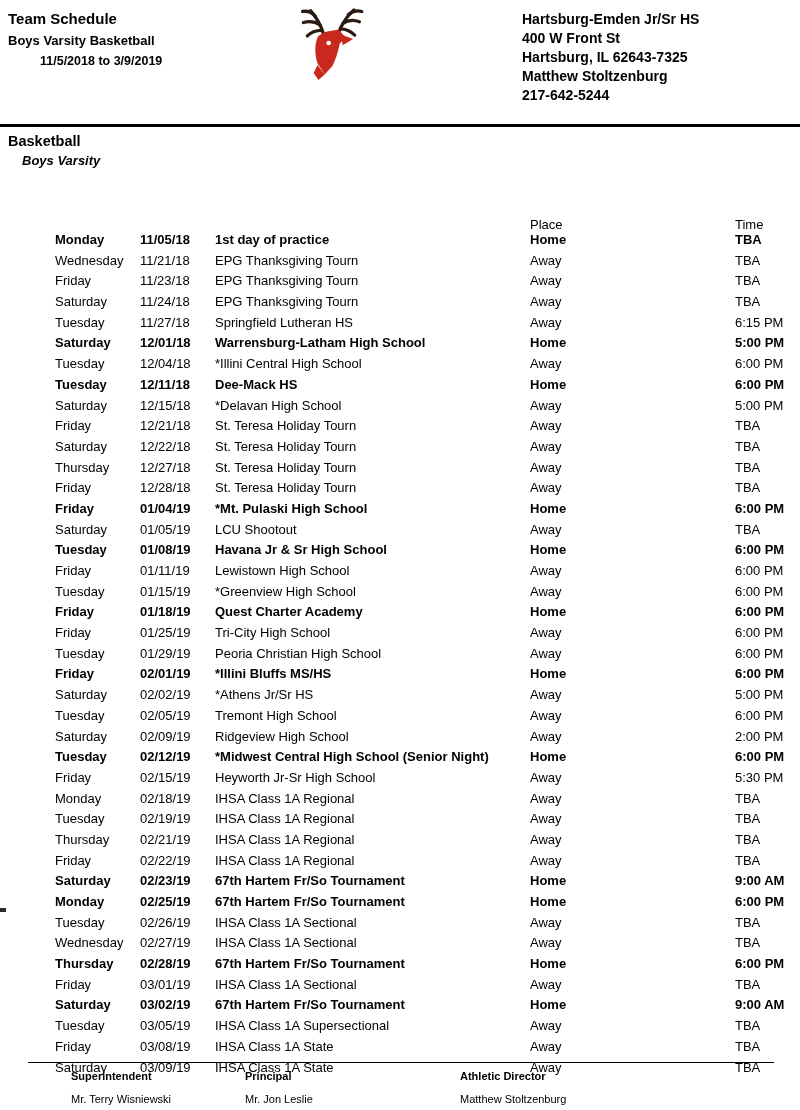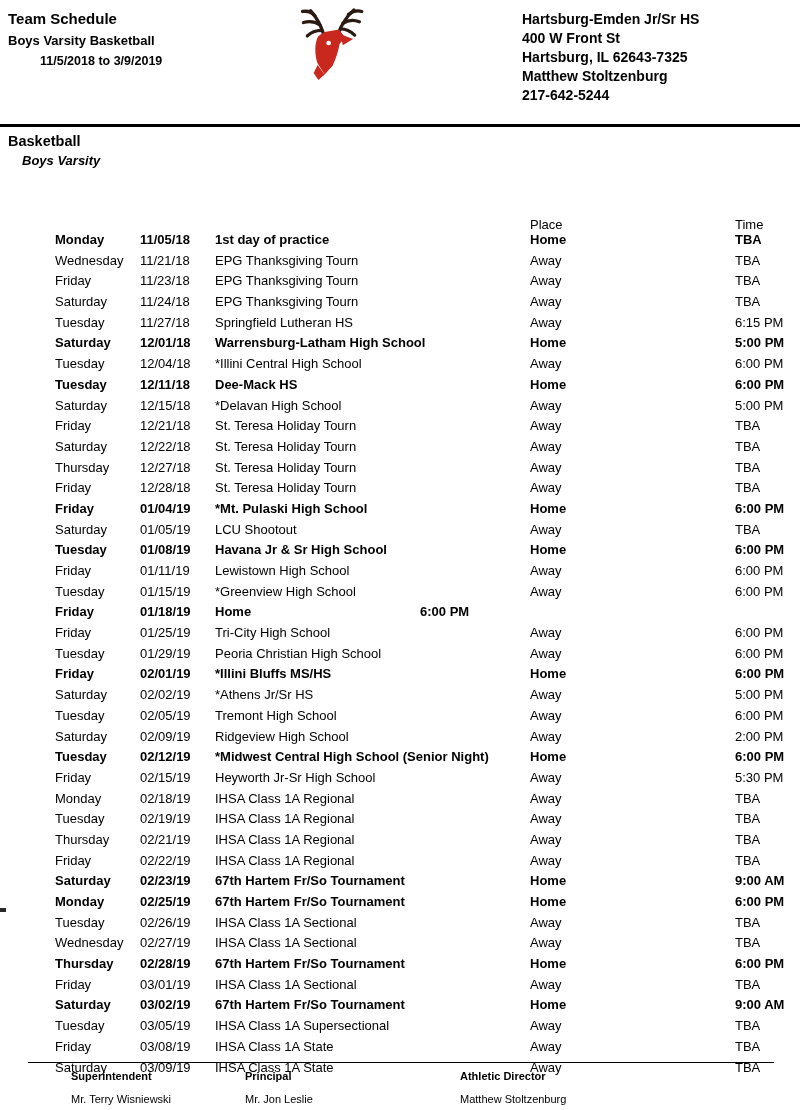--- a/index.html
+++ b/index.html
@@ -222,20 +222,21 @@
       <div class="trow">
     <span class="col-day">Tuesday</span>
     <span class="col-date">01/15/19</span>
     <span class="col-event">*Greenview High School</span>
     <span class="col-place">Away</span>
     <span class="col-time">6:00 PM</span>
   </div>
       <div class="trow bold">
     <span class="col-day">Friday</span>
     <span class="col-date">01/18/19</span>
+    <span class="col-event">Quest Charter Academy</span>
     <span class="col-place">Home</span>
     <span class="col-time">6:00 PM</span>
   </div>
       <div class="trow">
     <span class="col-day">Friday</span>
     <span class="col-date">01/25/19</span>
     <span class="col-event">Tri-City High School</span>
     <span class="col-place">Away</span>
     <span class="col-time">6:00 PM</span>
   </div>

